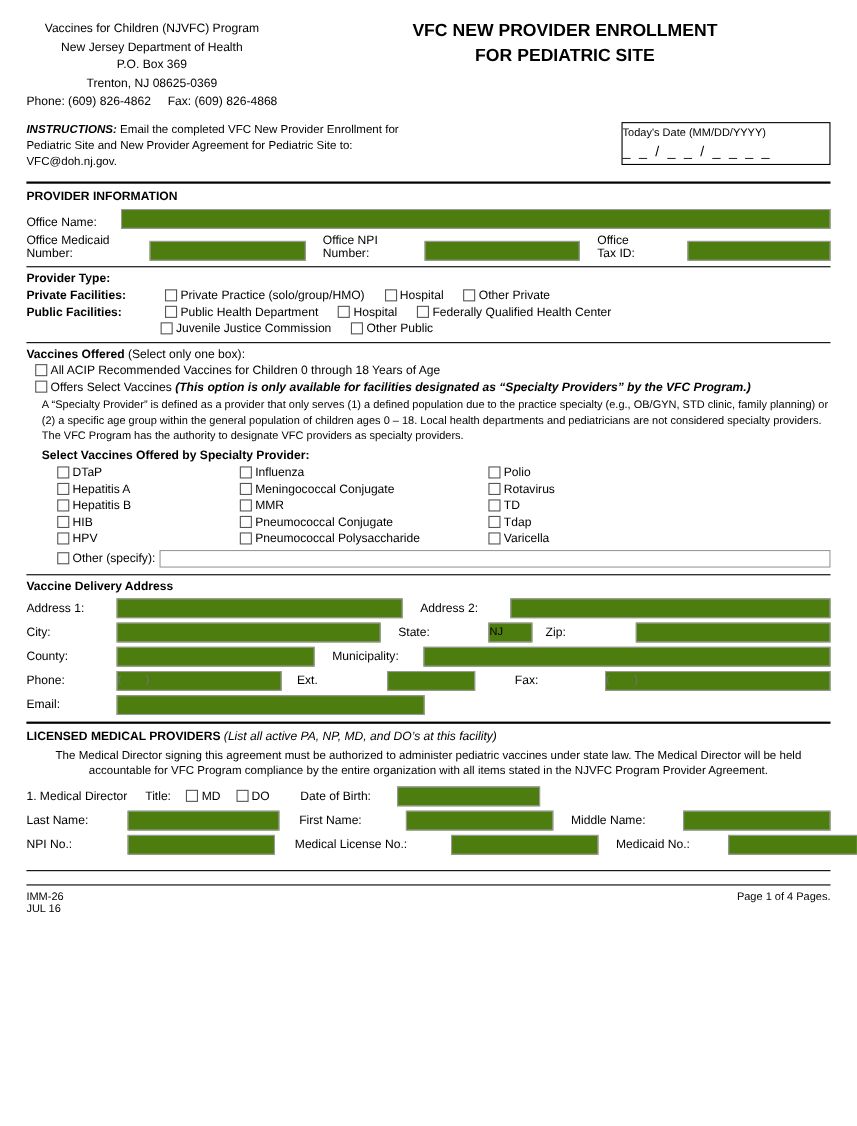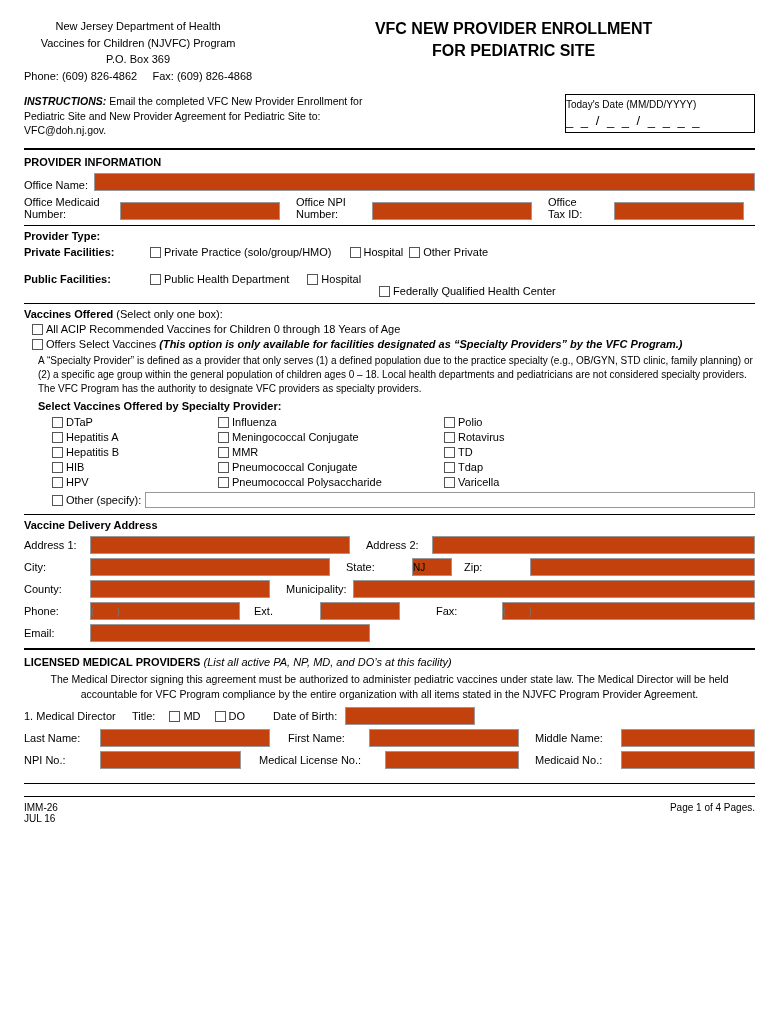--- a/index.html
+++ b/index.html
@@ -64,22 +64,23 @@
       margin-bottom: 5px;
       gap: 6px;
     }
     .form-label {
       font-size: 11px;
       white-space: nowrap;
     }
     .form-input {
       border: 1px solid #999;
       height: 18px;
-      background: #c2410c;
+      background: #4d7c0f;
       font-size: 10px;
+      margin-left: 16px;
     }
     .input-full { flex: 1; width: 100%; }
     .provider-type-section { margin-bottom: 6px; }
     .provider-type-section .pt-label { font-weight: bold; font-size: 11px; margin-bottom: 4px; }
     .pt-row { display: flex; align-items: center; gap: 6px; margin-bottom: 3px; }
     .pt-facility-label { font-size: 11px; font-weight: bold; min-width: 120px; }
     .checkbox-item {
       display: flex; align-items: center; gap: 3px; font-size: 11px; white-space: nowrap;
     }
     .cb {
@@ -116,23 +117,24 @@
       border-top: 1px solid #000;
       padding-top: 5px;
       font-size: 10px;
     }
   </style>
 </head>
 <body>
 
 <div class="header-area">
   <div class="header-left">
+    <div>Vaccines for Children (NJVFC) Program</div>
     <div>New Jersey Department of Health</div>
-    <div>Vaccines for Children (NJVFC) Program</div>
     <div>P.O. Box 369</div>
+    <div>Trenton, NJ 08625-0369</div>
     <div style="display:inline">Phone: (609) 826-4862</div>
     <span>&nbsp;&nbsp;&nbsp;</span>
     <span>Fax: (609) 826-4868</span>
   </div>
   <div class="header-right">
     <div>VFC NEW PROVIDER ENROLLMENT</div>
     <div>FOR PEDIATRIC SITE</div>
   </div>
 </div>
 
@@ -177,38 +179,48 @@
   <div class="pt-row">
     <span class="pt-facility-label">Private Facilities:</span>
     <div class="checkbox-item">
       <span class="cb"></span>
       <span>Private Practice (solo/group/HMO)</span>
     </div>
     <div class="checkbox-item" style="margin-left:12px;">
       <span class="cb"></span>
       <span>Hospital</span>
     </div>
-    <div class="checkbox-item" style="margin-left:0;">
+    <div class="checkbox-item" style="margin-left:12px;">
       <span class="cb"></span>
       <span>Other Private</span>
     </div>
   </div>
   <div class="pt-row">
     <span class="pt-facility-label">Public Facilities:</span>
     <div class="checkbox-item">
       <span class="cb"></span>
       <span>Public Health Department</span>
     </div>
     <div class="checkbox-item" style="margin-left:12px;">
       <span class="cb"></span>
       <span>Hospital</span>
     </div>
-    <div class="checkbox-item" style="margin-left:12px;margin-top:24px;">
+    <div class="checkbox-item" style="margin-left:12px;">
       <span class="cb"></span>
       <span>Federally Qualified Health Center</span>
+    </div>
+  </div>
+  <div class="pt-row" style="margin-left:122px;">
+    <div class="checkbox-item">
+      <span class="cb"></span>
+      <span>Juvenile Justice Commission</span>
+    </div>
+    <div class="checkbox-item" style="margin-left:12px;">
+      <span class="cb"></span>
+      <span>Other Public</span>
     </div>
   </div>
 </div>
 
 <hr style="border-top:1px solid #000; margin:4px 0;">
 
 <div class="vaccines-section">
   <div class="vaccines-label">
     <span>Vaccines Offered</span> <span style="font-weight:normal;">(Select only one box):</span>
   </div>

